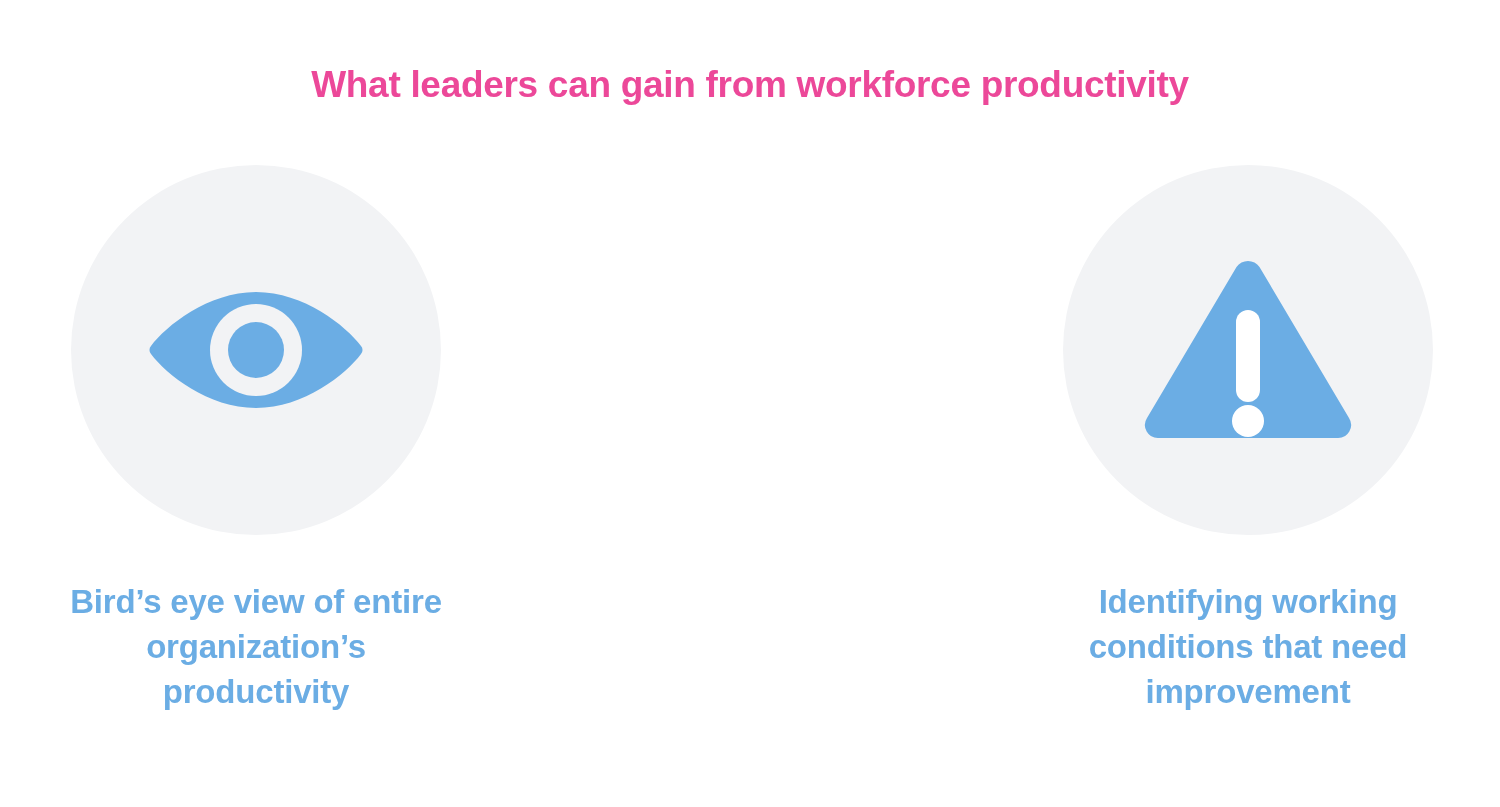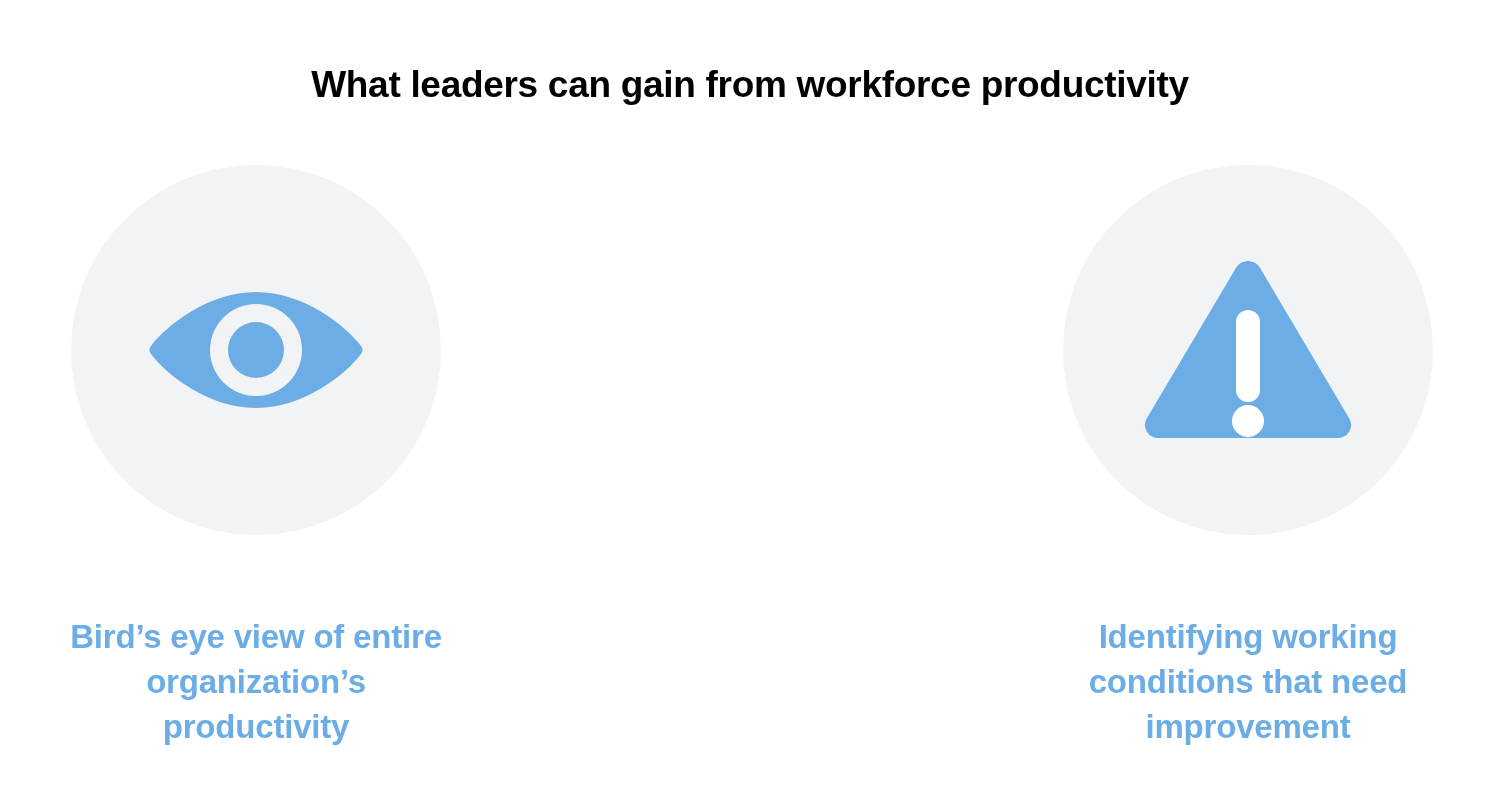--- a/index.html
+++ b/index.html
@@ -26,41 +26,40 @@
   .page-title {
     position: absolute;
     top: 38px;
     left: 0;
     width: 1500px;
     text-align: center;
     font-family: "Liberation Sans", sans-serif;
     font-size: 37px;
     font-weight: bold;
     letter-spacing: -0.3px;
-    color: #000000;
+    color: #ec4899;
     line-height: 1.2;
     white-space: nowrap;
   }
 
   .cards {
     position: absolute;
     top: 165px;
     left: 0;
     width: 1500px;
     height: 600px;
   }
 
   .card {
     position: absolute;
     top: 0;
     width: 440px;
     display: flex;
     flex-direction: column;
     align-items: center;
-    gap: 35px;
   }
 
   .card-1 { left: 36px; }
   .card-2 { left: 530px; }
   .card-3 { left: 1028px; }
 
   .icon-circle {
     width: 370px;
     height: 370px;
     border-radius: 50%;

